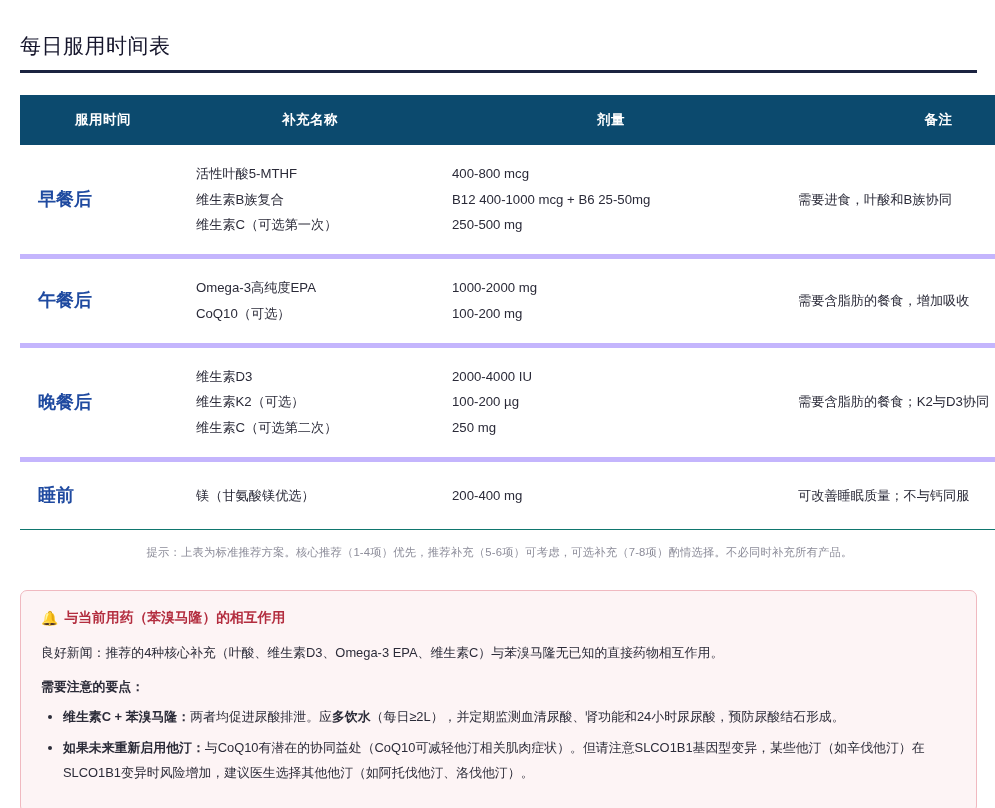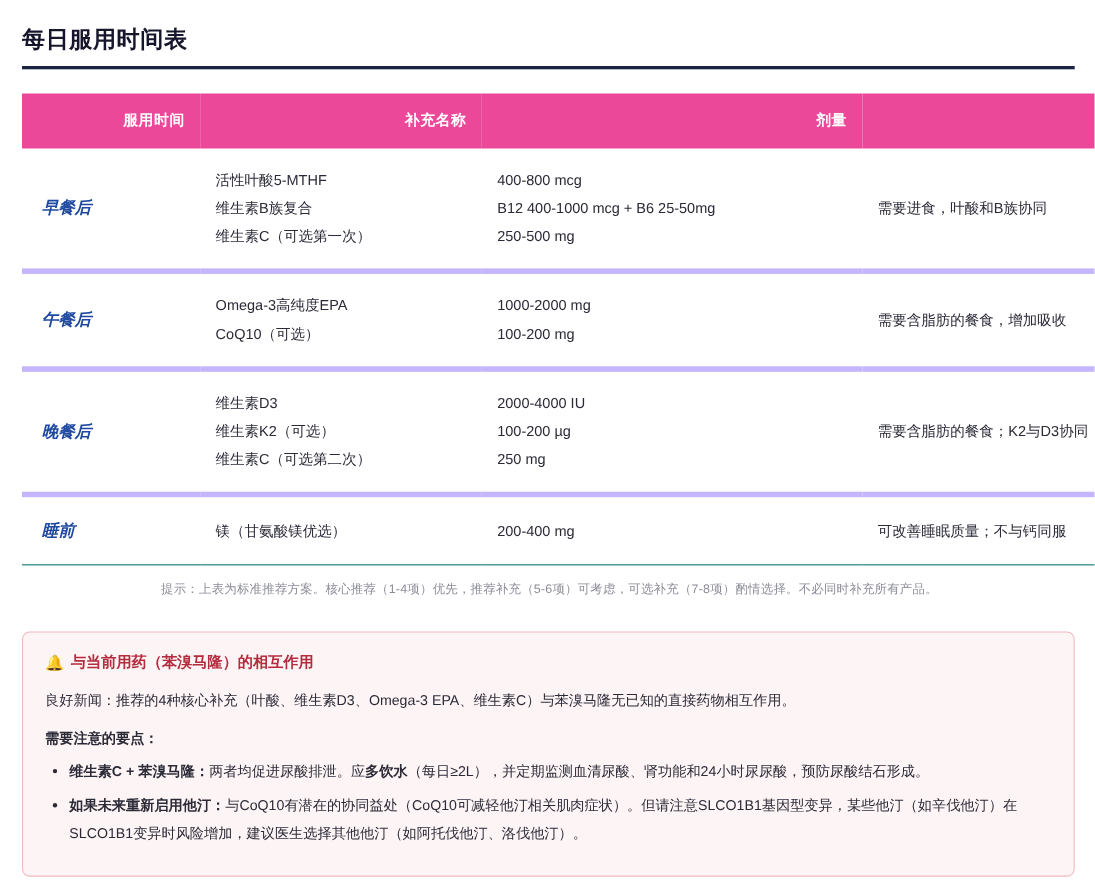--- a/index.html
+++ b/index.html
@@ -14,64 +14,63 @@
     color: #1b1b2a;
     -webkit-font-smoothing: antialiased;
   }
   .page {
     width: 995px;
     box-sizing: border-box;
     padding: 18px 18px 10px 18px;
   }
   .page-title {
     font-size: 21px;
-    font-weight: bold;
+    font-weight: normal;
     color: #15152b;
     letter-spacing: 0.5px;
-    margin: 4px 0 10px 2px;
+    margin: 14px 0 10px 2px;
   }
   .title-rule {
     height: 3px;
     background: #1b2340;
     margin: 0 0 22px 2px;
     width: 957px;
   }
   table.schedule {
     border-collapse: collapse;
     width: 957px;
     margin-left: 2px;
     table-layout: fixed;
   }
   table.schedule thead th {
-    background: #ec4899;
+    background: #0c4a6e;
     color: #ffffff;
     font-size: 13.5px;
     font-weight: bold;
-    text-align: right;
+    text-align: center;
     padding: 16px 14px;
     letter-spacing: 0.5px;
   }
   table.schedule thead th.c1 { width: 130px; padding-left: 18px; }
   table.schedule thead th.c2 { width: 228px; }
   table.schedule thead th.c3 { width: 318px; }
   table.schedule thead th.c4 { width: 281px; }
   table.schedule tbody td {
     border-bottom: 5px solid #c4b5fd;
     padding: 16px 14px;
     font-size: 13.2px;
     color: #2a2a38;
     vertical-align: middle;
     line-height: 1.95;
   }
   table.schedule tbody td.time {
     color: #1f4aa0;
     font-weight: bold;
     padding-left: 18px;
-    font-size: 15px;
-    font-style: italic;
+    font-size: 18px;
   }
   table.schedule tbody tr:last-child td {
     border-bottom: 1px solid #0f766e;
   }
   .cell-lines span { display: block; }
   .note-line {
     font-size: 11.3px;
     color: #8c8c99;
     margin: 13px 0 0 4px;
     line-height: 1.7;

